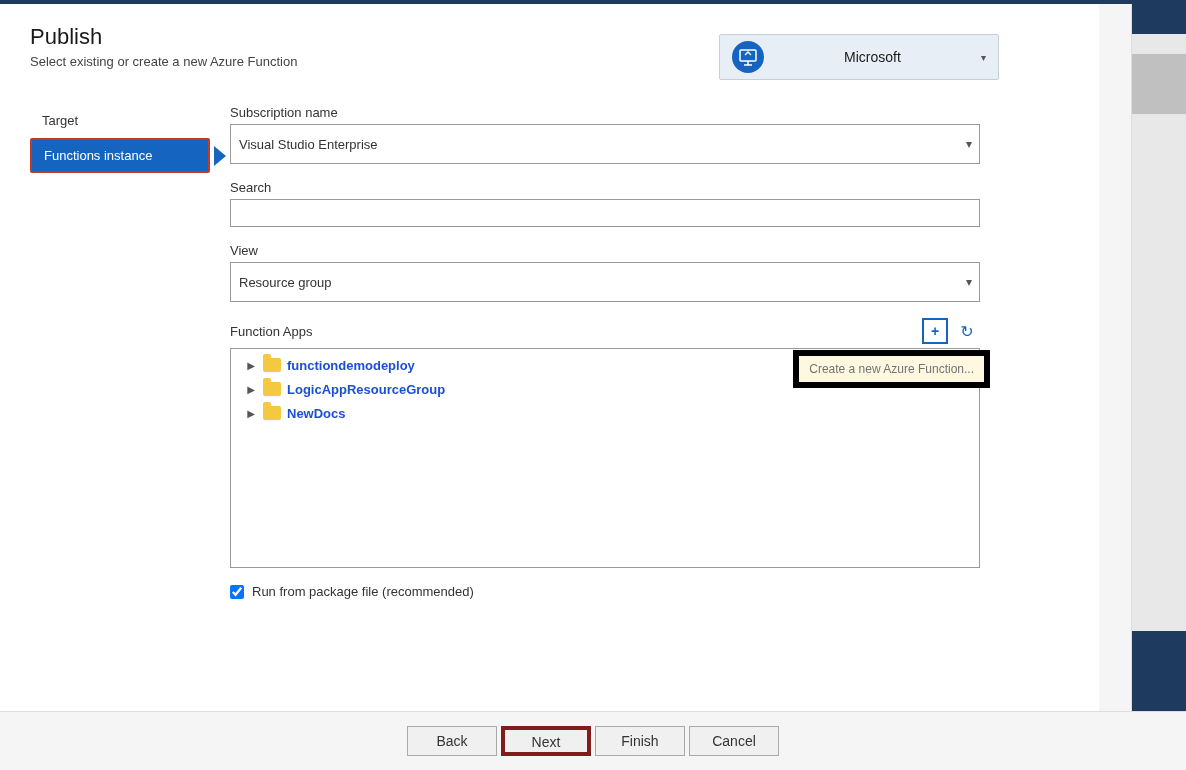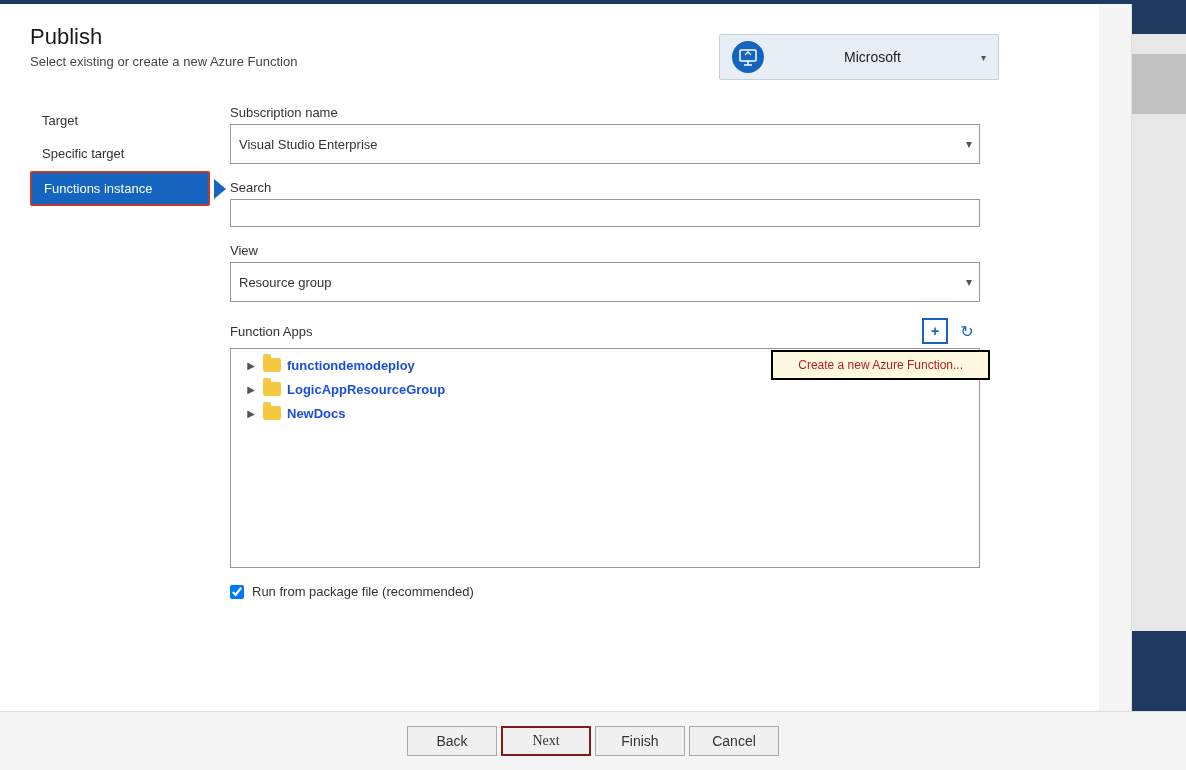--- a/index.html
+++ b/index.html
@@ -262,24 +262,24 @@
       justify-content: center;
       color: #1565c0;
       font-size: 14px;
     }
 
     .tooltip-box {
       position: absolute;
       right: -10px;
       top: 32px;
       background: #fff8e1;
-      border: 2px solid #000000;
-      padding: 6px 25px;
+      border: 6px solid #000000;
+      padding: 6px 10px;
       font-size: 12px;
-      color: #b91c1c;
+      color: #737373;
       white-space: nowrap;
       z-index: 10;
     }
 
     .function-apps-list {
       width: 750px;
       height: 220px;
       border: 1px solid #999;
       background: white;
       overflow-y: auto;
@@ -364,23 +364,22 @@
       height: 30px;
       border: 1px solid #aaa;
       background: #f0f0f0;
       font-size: 14px;
       cursor: pointer;
       color: #333;
       padding: 4px 16px;
     }
 
     .btn-next {
-      border: 2px solid #7f1d1d;
+      border: 4px solid #7f1d1d;
       background: #f0f0f0;
-      font-family: Liberation Serif, serif;
     }
 
     .header-area {
       position: relative;
       margin-bottom: 16px;
     }
   </style>
 </head>
 <body>
 
@@ -404,23 +403,20 @@
         <span class="account-name">Microsoft</span>
         <span class="account-dropdown">▾</span>
       </div>
     </div>
 
     <div class="two-col-layout">
 
       <div class="left-nav">
         <div class="nav-item">
           <span>Target</span>
-        </div>
-        <div class="nav-item">
-          <span>Specific target</span>
         </div>
         <div class="nav-item active">
           <span>Functions instance</span>
         </div>
       </div>
 
       <div class="right-form">
 
         <div class="form-group">
           <label class="form-label">Subscription name</label>

